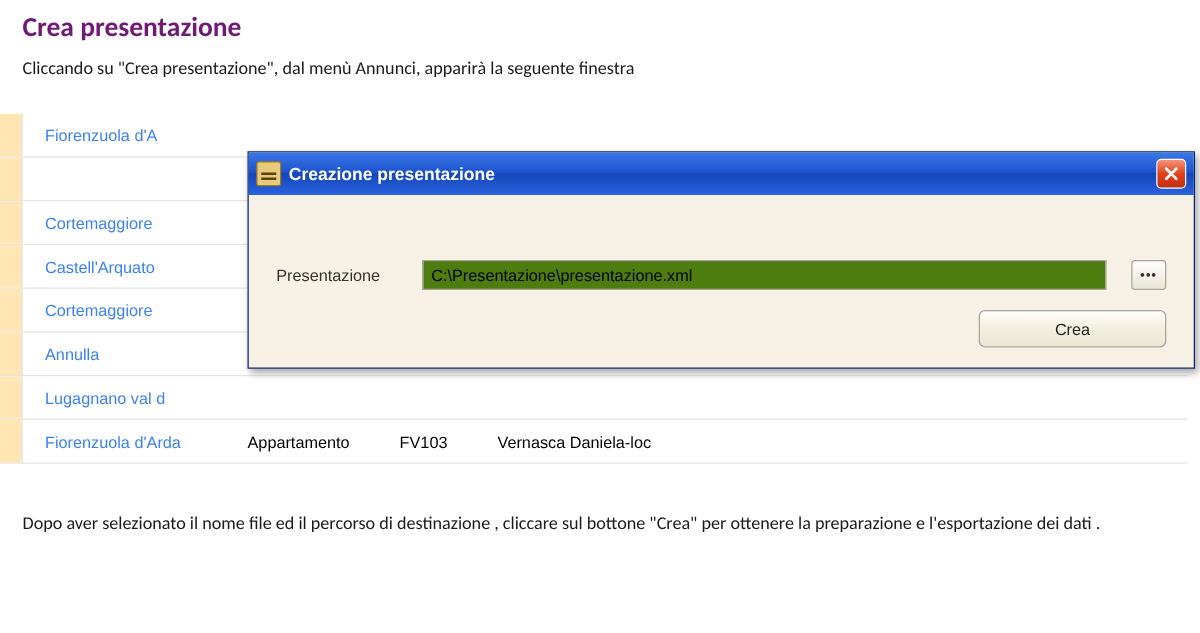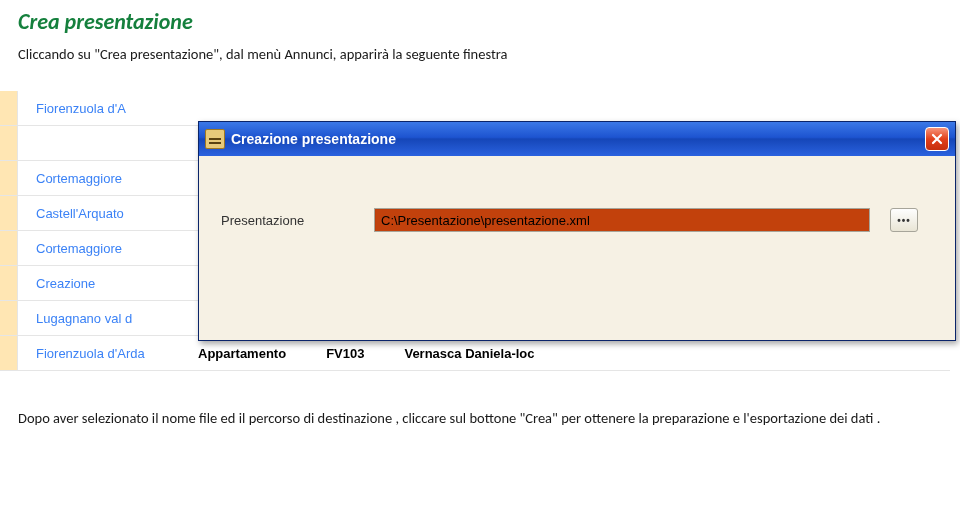--- a/index.html
+++ b/index.html
@@ -5,24 +5,23 @@
     * { margin: 0; padding: 0; box-sizing: border-box; }
     body {
       font-family: "Calibri", "Segoe UI", Tahoma, sans-serif;
       background: #fff;
       width: 960px;
       height: 506px;
       position: relative;
       overflow: hidden;
     }
     .doc-title {
-      font-style: italic;
       font-weight: bold;
       font-size: 22px;
-      color: #15803d;
+      color: #701a75;
       padding: 8px 18px 0 18px;
     }
     .doc-subtitle {
       font-size: 14.5px;
       color: #1a1a1a;
       padding: 10px 18px 0 18px;
     }
     .doc-footer {
       font-size: 14.5px;
       color: #1a1a1a;
@@ -60,28 +59,27 @@
       color: #3b82f6;
       flex: 0 0 180px;
       white-space: nowrap;
     }
     .last-row-rest {
       display: flex;
       gap: 40px;
       align-items: center;
       font-size: 13px;
       color: #000;
-      font-weight: bold;
     }
     .dialog {
       position: absolute;
       left: 198px;
       top: 30px;
       width: 758px;
-      height: 220px;
+      height: 174px;
       background: #f6f1e4;
       border: 1px solid #0a246a;
       box-shadow: 2px 3px 6px rgba(0,0,0,0.35);
     }
     .titlebar {
       height: 34px;
       background: linear-gradient(to bottom, #3b78e7 0%, #1d54d0 45%, #1546b8 50%, #2a62df 100%);
       display: flex;
       align-items: center;
       padding: 0 6px;
@@ -116,41 +114,40 @@
       background: linear-gradient(to bottom, #f7947a 0%, #e2401a 50%, #c62f0d 100%);
       border: 1px solid #fff;
       border-radius: 4px;
       display: flex;
       align-items: center;
       justify-content: center;
       cursor: pointer;
     }
     .close-btn svg { display: block; }
     .dialog-body {
-      padding: 52px 37px 22px 22px;
+      padding: 52px 22px 22px 22px;
       font-family: Tahoma, sans-serif;
       font-size: 13px;
       color: #333;
     }
     .field-row {
       display: flex;
       align-items: center;
       gap: 22px;
     }
     .field-label { min-width: 95px; }
     .field-input {
       flex: 1;
       height: 24px;
       border: 1px solid #a7a59a;
-      background: #c2410c;
+      background: #4d7c0f;
       padding: 0 6px;
       font-family: Tahoma, sans-serif;
       font-size: 13px;
       box-shadow: inset 1px 1px 0 rgba(0,0,0,0.04);
-      margin-left: 36px;
     }
     .browse-btn {
       width: 28px;
       height: 24px;
       border: 1px solid #a7a59a;
       background: linear-gradient(to bottom, #fefefe 0%, #e9e5d5 100%);
       border-radius: 3px;
       cursor: pointer;
       display: flex;
       align-items: center;
@@ -207,21 +204,21 @@
     <div class="grid-row">
       <div class="stripe-col"></div>
       <div class="city-col">Castell'Arquato</div>
     </div>
     <div class="grid-row">
       <div class="stripe-col"></div>
       <div class="city-col">Cortemaggiore</div>
     </div>
     <div class="grid-row">
       <div class="stripe-col"></div>
-      <div class="city-col">Creazione</div>
+      <div class="city-col">Annulla</div>
     </div>
     <div class="grid-row">
       <div class="stripe-col"></div>
       <div class="city-col">Lugagnano val d</div>
     </div>
     <div class="grid-row">
       <div class="stripe-col"></div>
       <div class="city-col">Fiorenzuola d'Arda</div>
       <div class="last-row-rest">
         <span>Appartamento</span>
@@ -244,17 +241,18 @@
     <div class="dialog-body">
       <div class="field-row">
         <div class="field-label">Presentazione</div>
         <input class="field-input" type="text" value="C:\Presentazione\presentazione.xml" style="">
         <div class="browse-btn">
           <span class="browse-dots">•••</span>
         </div>
       </div>
     </div>
     <div class="dialog-buttons">
+      <div class="dlg-btn">Crea</div>
     </div>
   </div>
 </div>
 
 <div class="doc-footer">Dopo aver selezionato il nome file ed il percorso di destinazione ,  cliccare sul bottone "Crea" per ottenere la  preparazione e l'esportazione dei dati .</div>
 
 </body></html>

